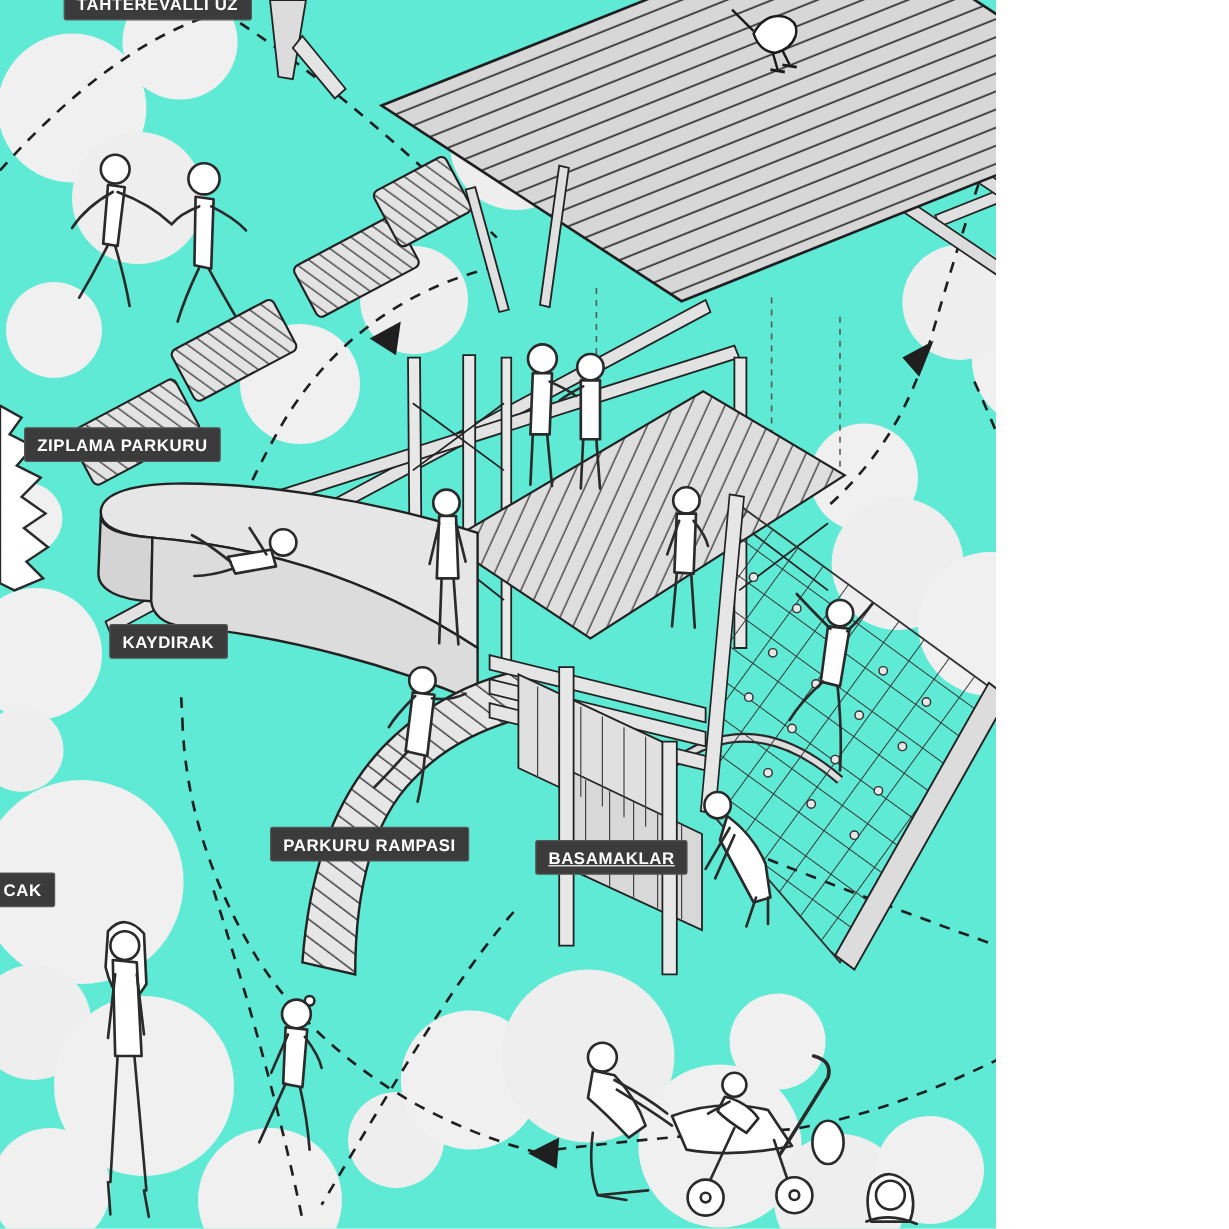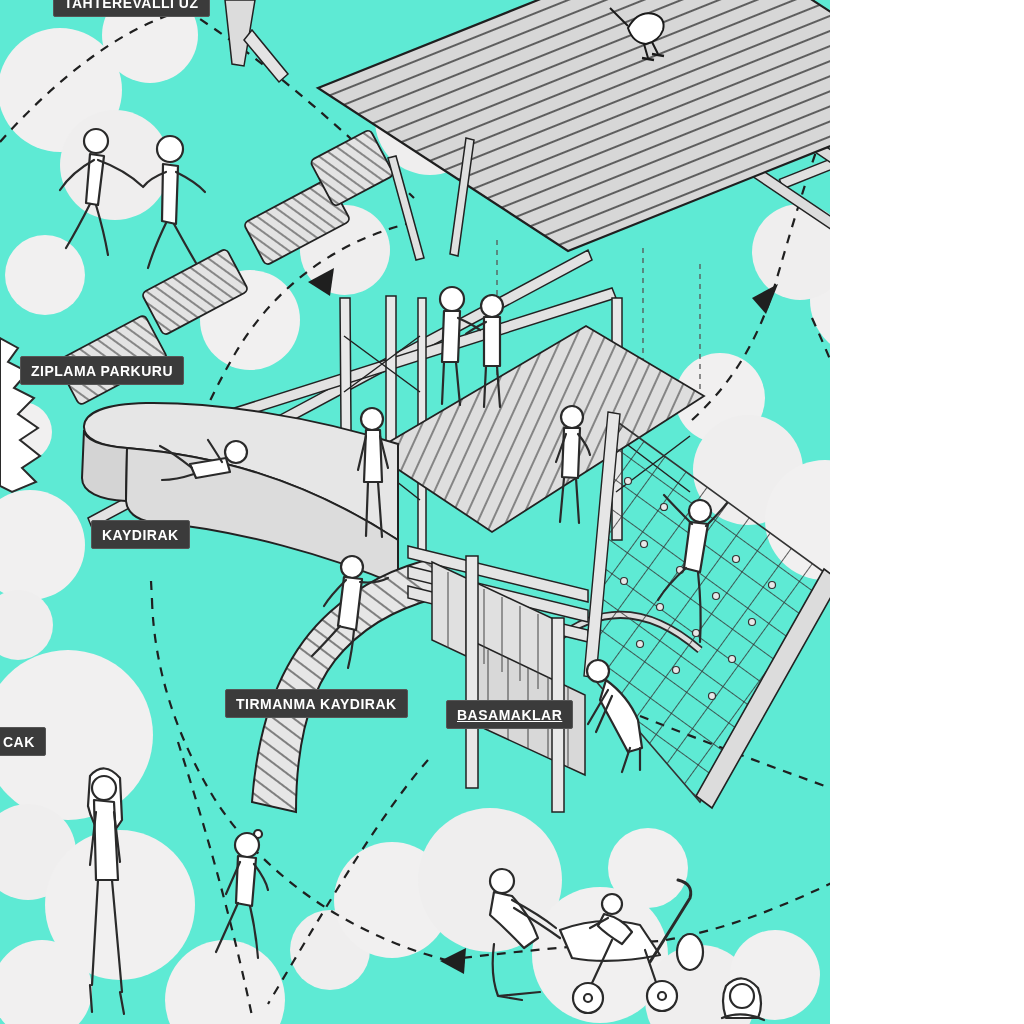--- a/index.html
+++ b/index.html
@@ -379,20 +379,20 @@
   <g fill="#1f1f1f">
     <polygon points="308,282 334,268 330,296"></polygon>
     <polygon points="778,284 752,298 766,314"></polygon>
     <polygon points="440,961 466,948 464,974"></polygon>
   </g>
 </svg>
 
   <div class="tag" style="left:53px;top:-12px;">TAHTEREVALLİ ÜZ</div>
   <div class="tag" style="left:20px;top:356px;">ZIPLAMA PARKURU</div>
   <div class="tag" style="left:91px;top:520px;">KAYDIRAK</div>
-  <div class="tag" style="left:225px;top:689px;">TIRMANMA KAYDIRAK</div>
+  <div class="tag" style="left:225px;top:689px;">PARKURU RAMPASI</div>
   <div class="tag" style="left:446px;top:700px;text-decoration:underline;">BASAMAKLAR</div>
   <div class="tag" style="left:-8px;top:727px;">CAK</div>
   <div class="tag partial-right" style="left:1012px;top:468px;">
       <span class="tick"></span>
     </div>
 
 </div>
 
 </body></html>

